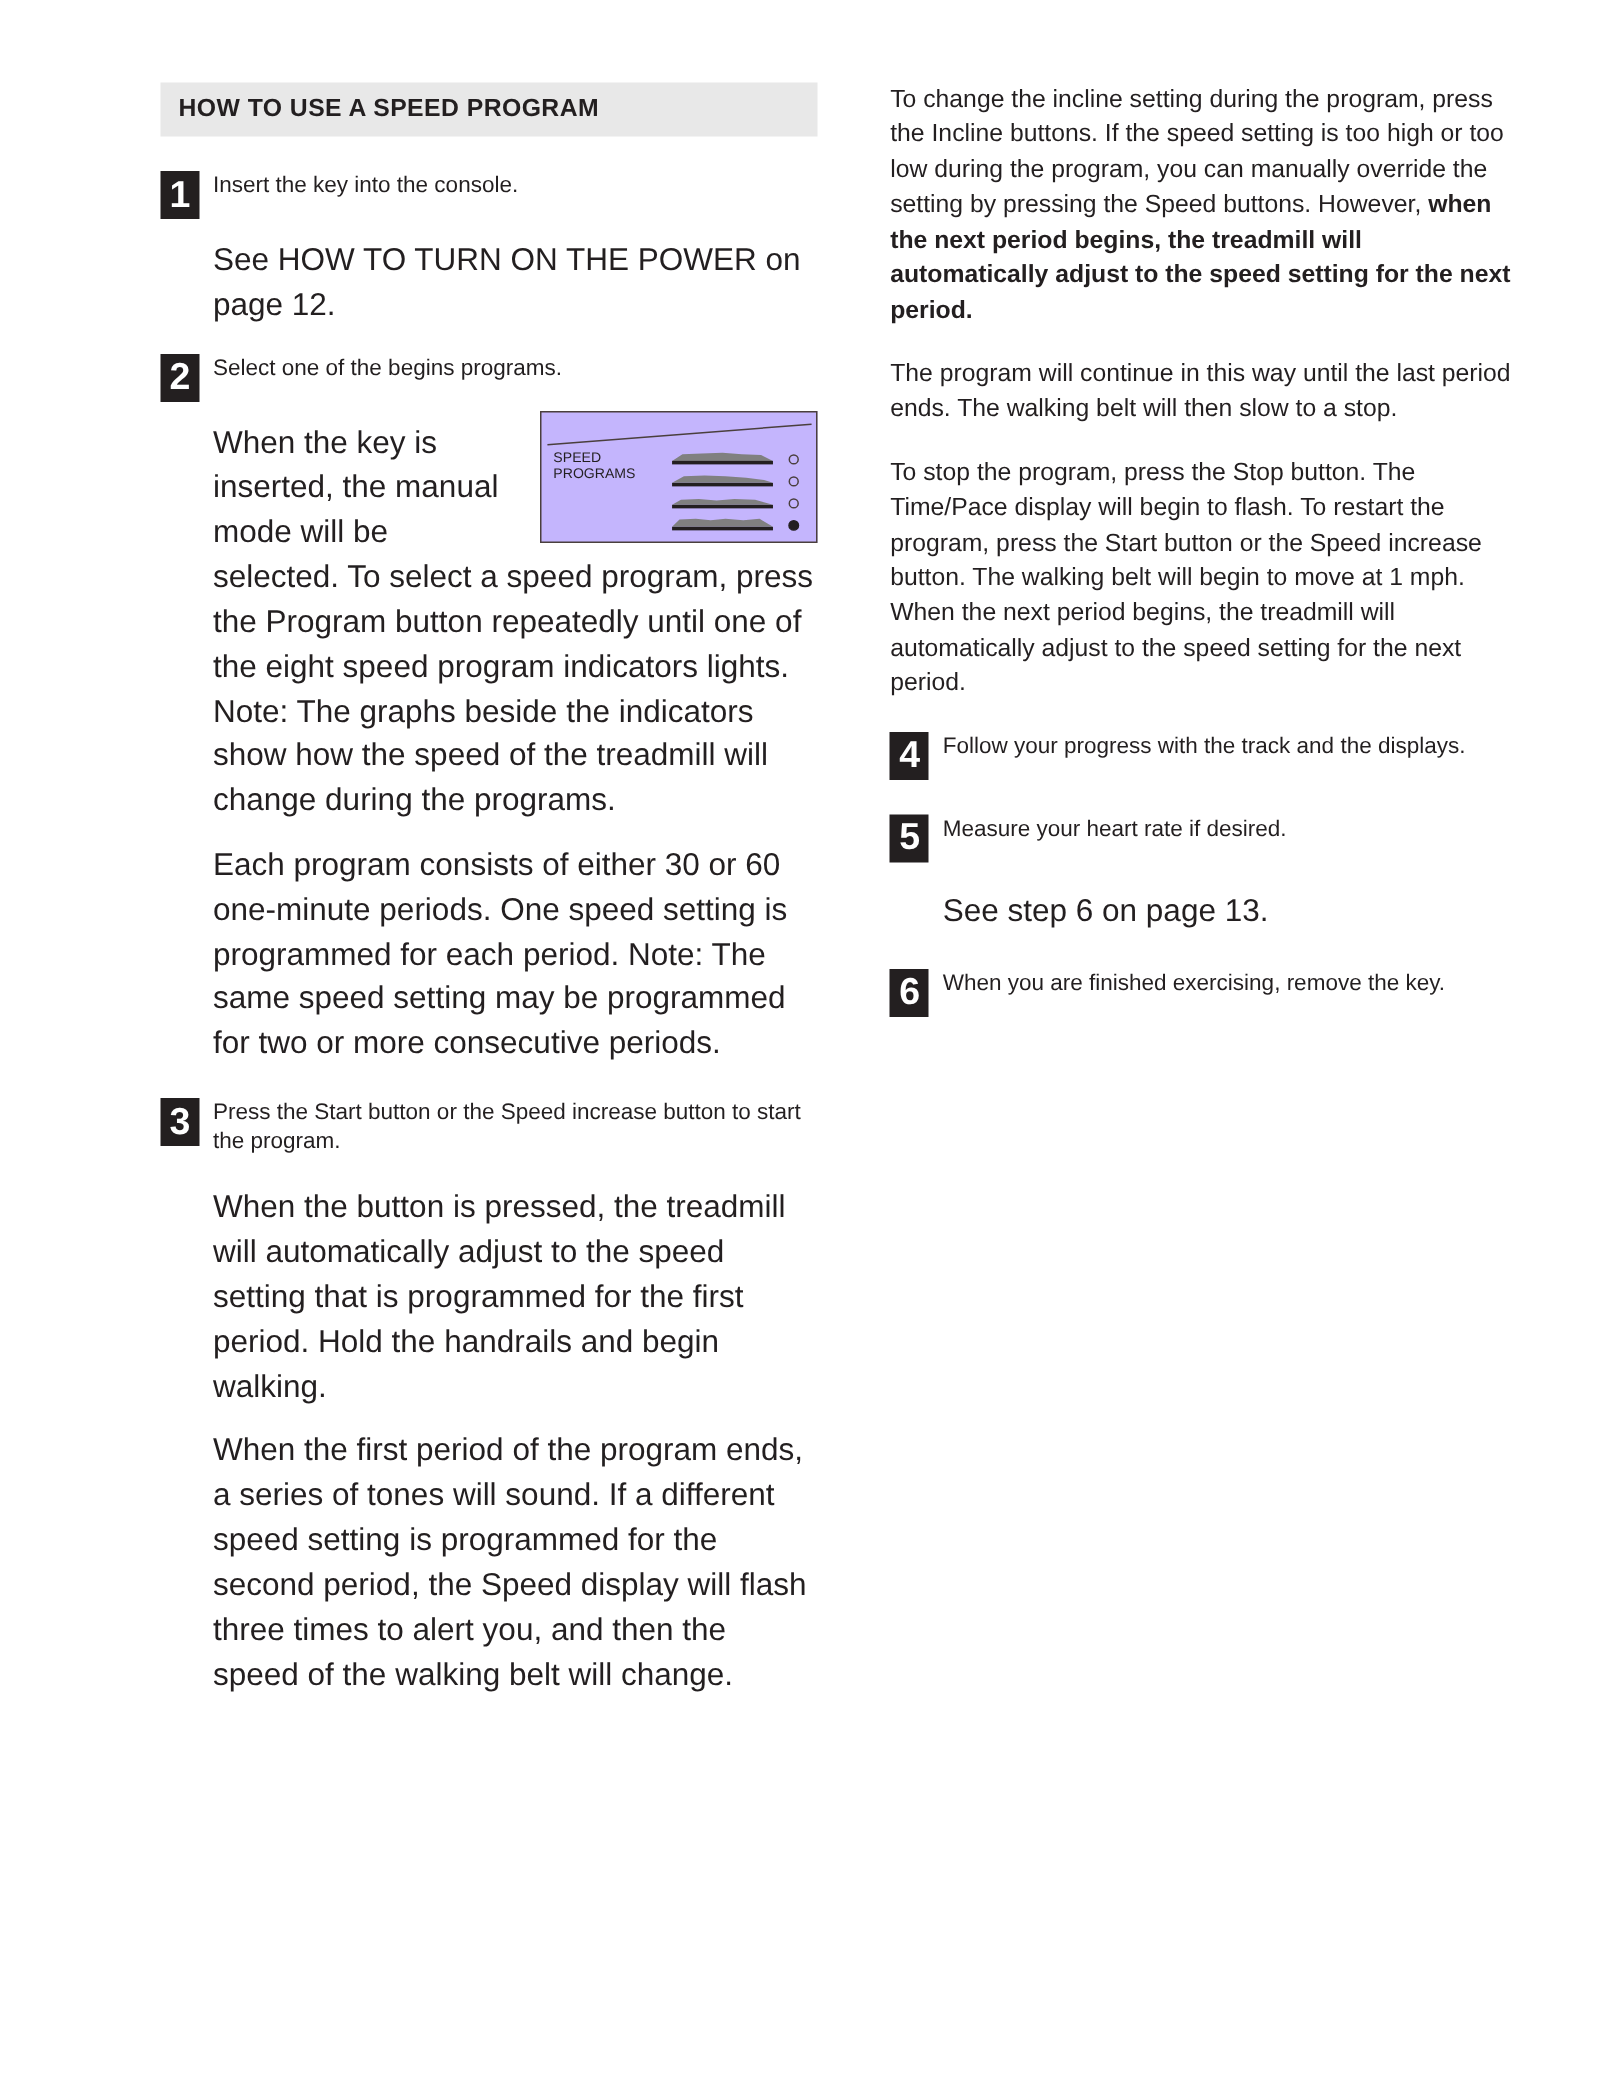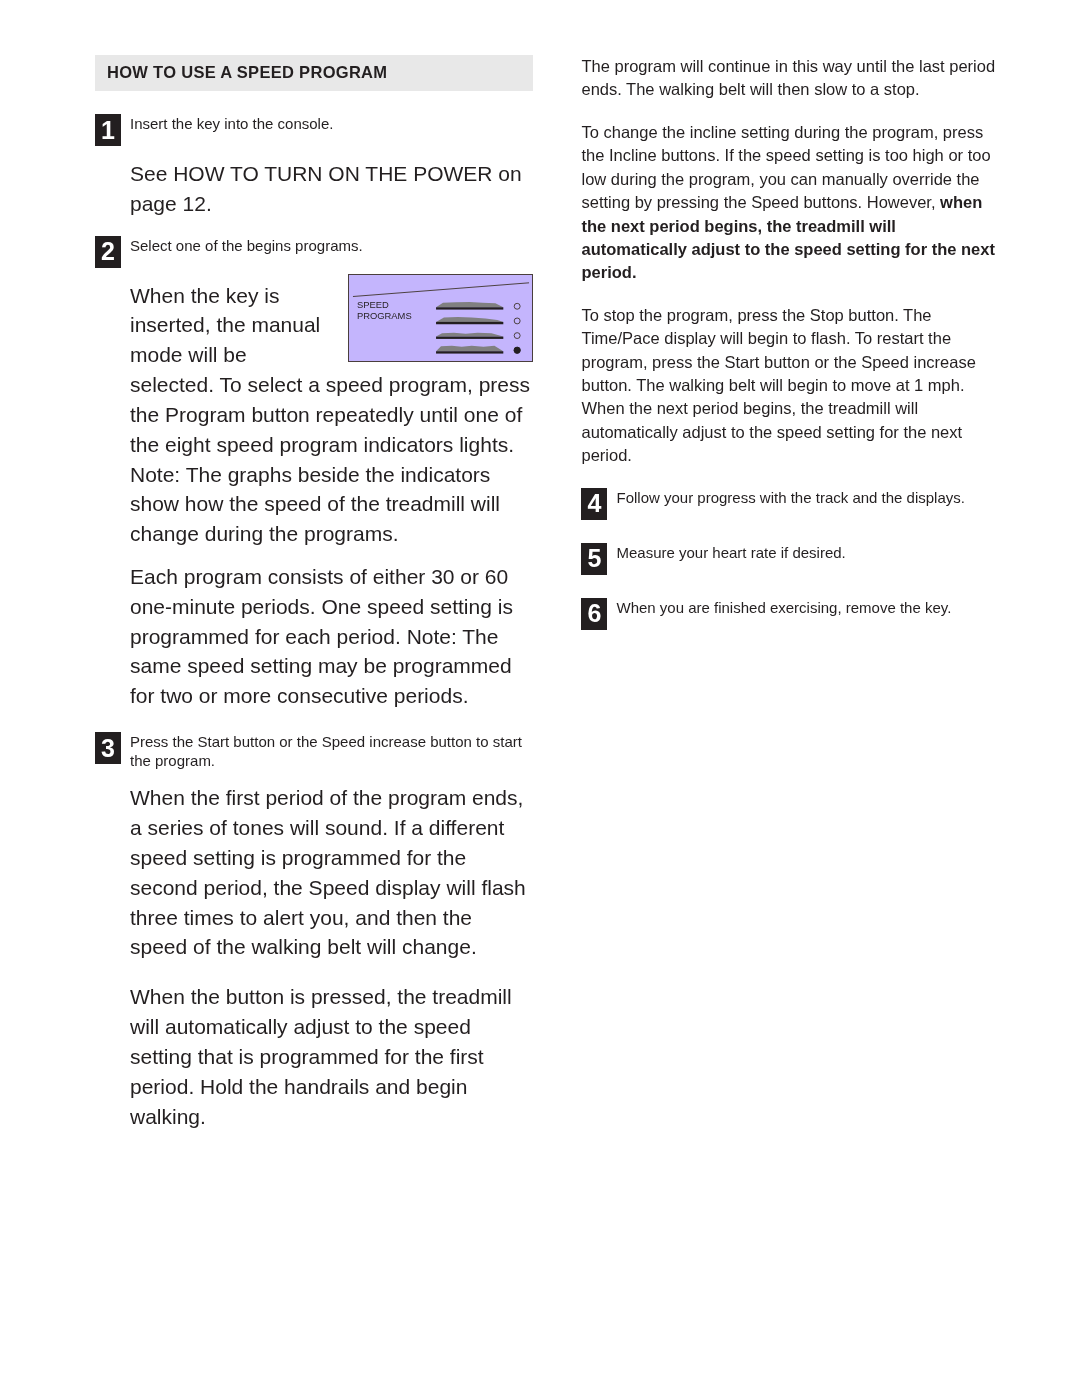--- a/index.html
+++ b/index.html
@@ -10,21 +10,21 @@
   body {
     width: 1080px;
     height: 1397px;
     font-family: "Liberation Sans", sans-serif;
     color: #231f20;
     position: relative;
     overflow: hidden;
   }
   .page {
     position: absolute;
-    left: 0; top: 0;
+    left: 12px; top: 0;
     width: 922px;
     height: 1397px;
   }
   .columns {
     position: absolute;
     left: 95px;
     top: 55px;
     width: 905px;
     display: flex;
     gap: 48px;
@@ -169,41 +169,42 @@
       </div>
 
       <p class="body">When the key is inserted, the manual mode will be selected. To select a speed program, press the Program button repeatedly until one of the eight speed program indicators lights. Note: The graphs beside the indicators show how the speed of the treadmill will change during the programs.</p>
       <div class="clear"></div>
       <p class="body">Each program consists of either 30 or 60 one-minute periods. One speed setting is programmed for each period. Note: The same speed setting may be programmed for two or more consecutive periods.</p>
 
       <div class="step" style="margin-top:20px;">
         <div class="step-badge">3</div>
         <div class="step-title">Press the Start button or the Speed increase button to start the program.</div>
       </div>
+      <p class="body" style="margin-top:20px;">When the button is pressed, the treadmill will automatically adjust to the speed setting that is programmed for the first period. Hold the handrails and begin walking.</p>
       <p class="body">When the first period of the program ends, a series of tones will sound. If a different speed setting is programmed for the second period, the Speed display will flash three times to alert you, and then the speed of the walking belt will change.</p>
-      <p class="body" style="margin-top:20px;">When the button is pressed, the treadmill will automatically adjust to the speed setting that is programmed for the first period. Hold the handrails and begin walking.</p>
     </div>
 
     <div class="col-right">
 
+      <p class="body-right"><span>To change the incline setting during the program, press the Incline buttons. If the speed setting is too high or too low during the program, you can manually override the setting by pressing the Speed buttons. However, </span><b>when the next period begins, the treadmill will automatically adjust to the speed setting for the next period.</b></p>
+
       <p class="body-right">The program will continue in this way until the last period ends. The walking belt will then slow to a stop.</p>
-
-      <p class="body-right"><span>To change the incline setting during the program, press the Incline buttons. If the speed setting is too high or too low during the program, you can manually override the setting by pressing the Speed buttons. However, </span><b>when the next period begins, the treadmill will automatically adjust to the speed setting for the next period.</b></p>
 
       <p class="body-right">To stop the program, press the Stop button. The Time/Pace display will begin to flash. To restart the program, press the Start button or the Speed increase button. The walking belt will begin to move at 1 mph. When the next period begins, the treadmill will automatically adjust to the speed setting for the next period.</p>
 
       <div class="step step-right">
         <div class="step-badge">4</div>
         <div class="step-title">Follow your progress with the track and the displays.</div>
       </div>
 
       <div class="step step-right" style="margin-top:22px;">
         <div class="step-badge">5</div>
         <div class="step-title">Measure your heart rate if desired.</div>
       </div>
+      <p class="body" style="margin-top:18px;">See step 6 on page 13.</p>
 
       <div class="step step-right" style="margin-top:22px;">
         <div class="step-badge">6</div>
         <div class="step-title">When you are finished exercising, remove the key.</div>
       </div>
     </div>
   </div>
 
 </div>
 

